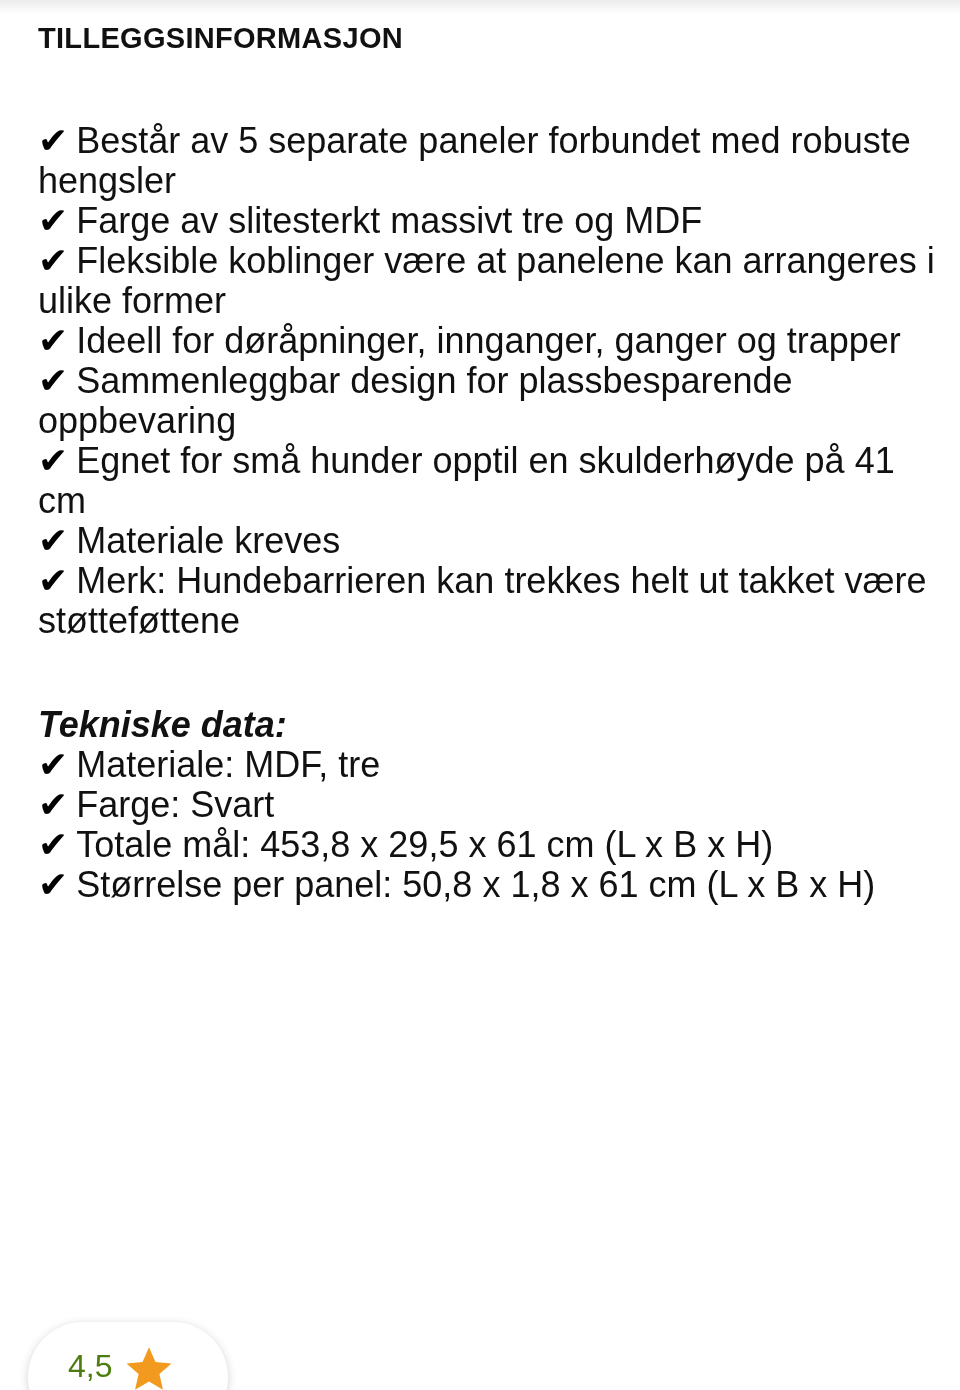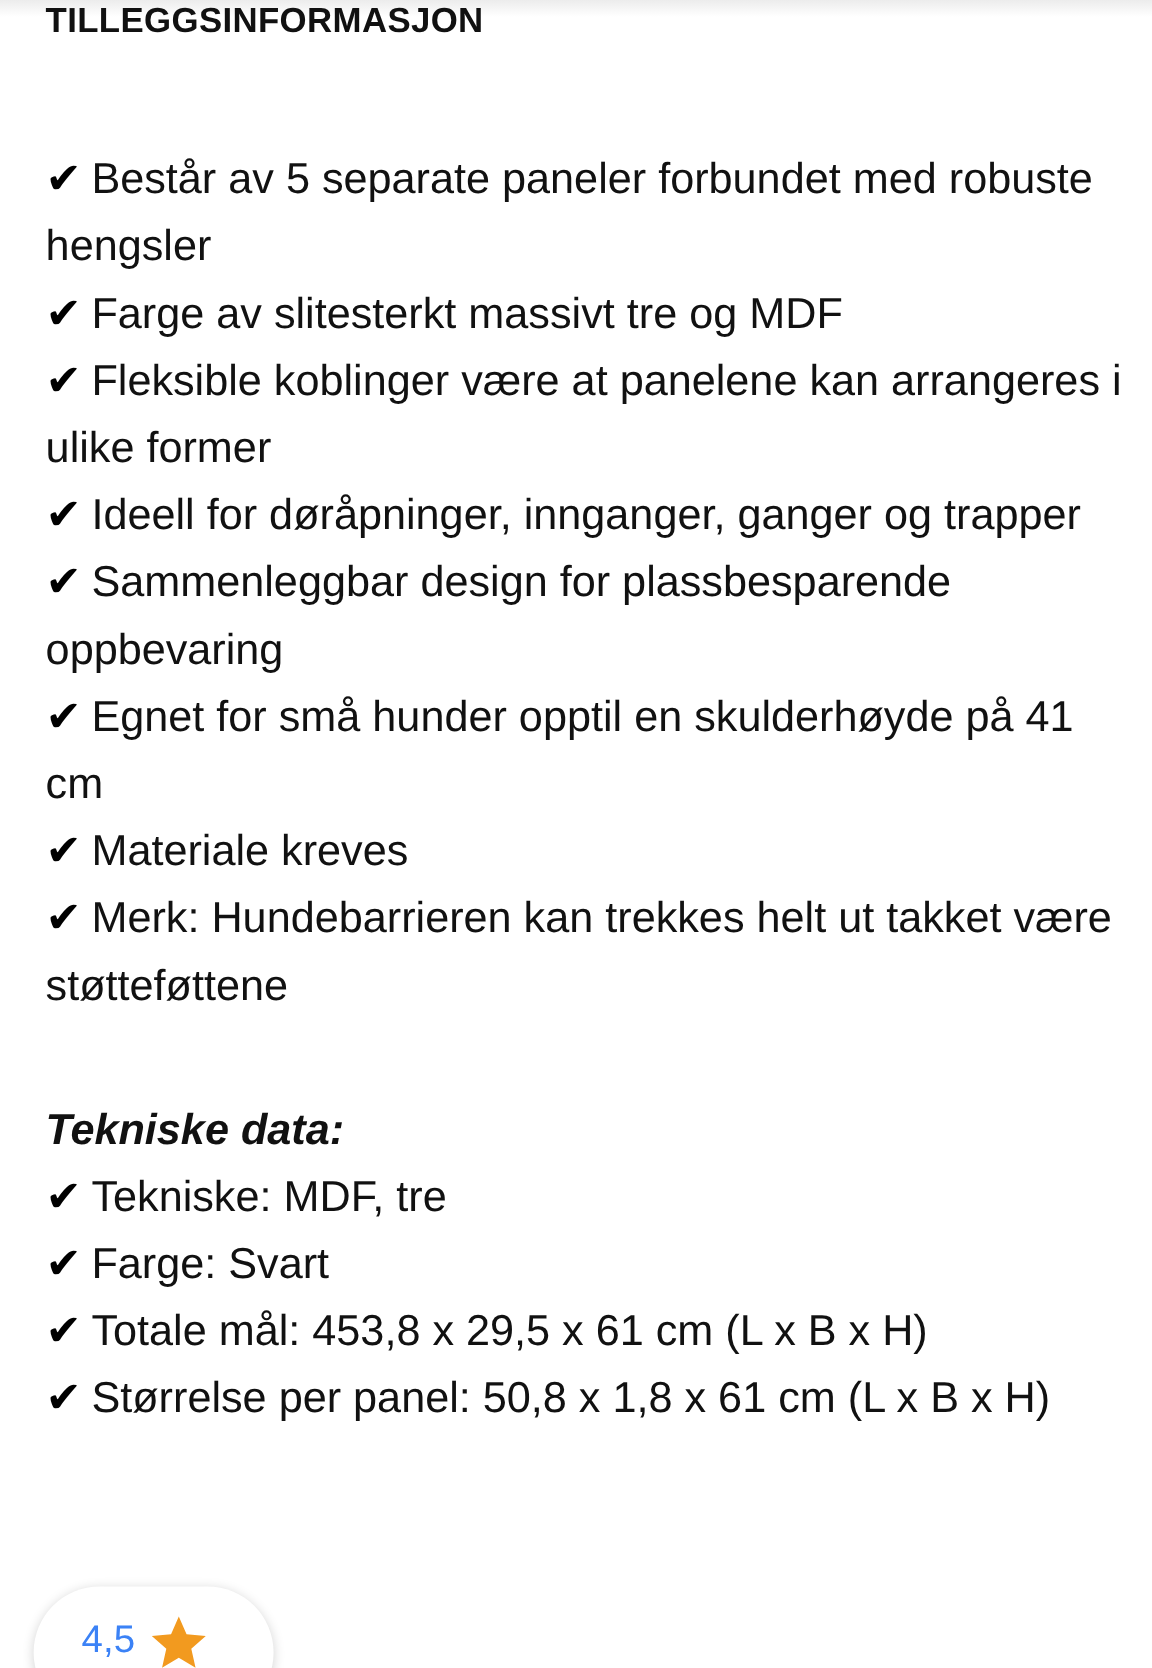--- a/index.html
+++ b/index.html
@@ -17,34 +17,34 @@
     }
     .top-shade {
       position: absolute;
       left: 0; top: 0;
       width: 960px; height: 14px;
       background: linear-gradient(#ececec, rgba(255,255,255,0));
     }
     .section-title {
       position: absolute;
       left: 38px;
-      top: 2px;
+      top: 22px;
       font-size: 29px;
       font-weight: bold;
       letter-spacing: 0.3px;
       color: #111;
       margin: 0;
     }
     .content {
       position: absolute;
       left: 38px;
       top: 121px;
       width: 900px;
       font-size: 36px;
-      line-height: 56px;
+      line-height: 40px;
       color: #111;
     }
     .feature {
       margin: 0;
     }
     .check {
       display: inline-block;
       font-weight: bold;
       margin-right: 8px;
       color: #000;
@@ -67,21 +67,21 @@
       border-radius: 55px;
       box-shadow: 0 2px 10px rgba(0,0,0,0.18);
       display: flex;
       align-items: flex-start;
       padding-top: 22px;
       box-sizing: border-box;
       padding-left: 40px;
     }
     .rating-value {
       font-size: 32px;
-      color: #3b82f6;
+      color: #4d7c0f;
       line-height: 44px;
     }
     .star-icon {
       margin-left: 12px;
       width: 50px;
       height: 50px;
     }
   </style>
 </head>
 <body>
@@ -96,21 +96,21 @@
   <p class="feature"><span class="check">✔</span><span>Fleksible koblinger være at panelene kan arrangeres i ulike former</span></p>
   <p class="feature"><span class="check">✔</span><span>Ideell for døråpninger, innganger, ganger og trapper</span></p>
   <p class="feature"><span class="check">✔</span><span>Sammenleggbar design for plassbesparende oppbevaring</span></p>
   <p class="feature"><span class="check">✔</span><span>Egnet for små hunder opptil en skulderhøyde på 41 cm</span></p>
   <p class="feature"><span class="check">✔</span><span>Materiale kreves</span></p>
   <p class="feature"><span class="check">✔</span><span>Merk: Hundebarrieren kan trekkes helt ut takket være støtteføttene</span></p>
 
   <div class="spacer"></div>
 
   <p class="heading">Tekniske data:</p>
-  <p class="feature"><span class="check">✔</span><span>Tekniske: MDF, tre</span></p>
+  <p class="feature"><span class="check">✔</span><span>Materiale: MDF, tre</span></p>
   <p class="feature"><span class="check">✔</span><span>Farge: Svart</span></p>
   <p class="feature"><span class="check">✔</span><span>Totale mål: 453,8 x 29,5 x 61 cm (L x B x H)</span></p>
   <p class="feature"><span class="check">✔</span><span>Størrelse per panel: 50,8 x 1,8 x 61 cm (L x B x H)</span></p>
 </div>
 
 <div class="rating-badge">
   <span class="rating-value">4,5</span>
   <svg class="star-icon" viewBox="0 0 24 24">
     <path fill="#F29A1F" d="M12 1.5l3.1 7.1 7.7.7-5.8 5.1 1.7 7.6L12 18l-6.7 4 1.7-7.6L1.2 9.3l7.7-.7z"></path>
   </svg>

